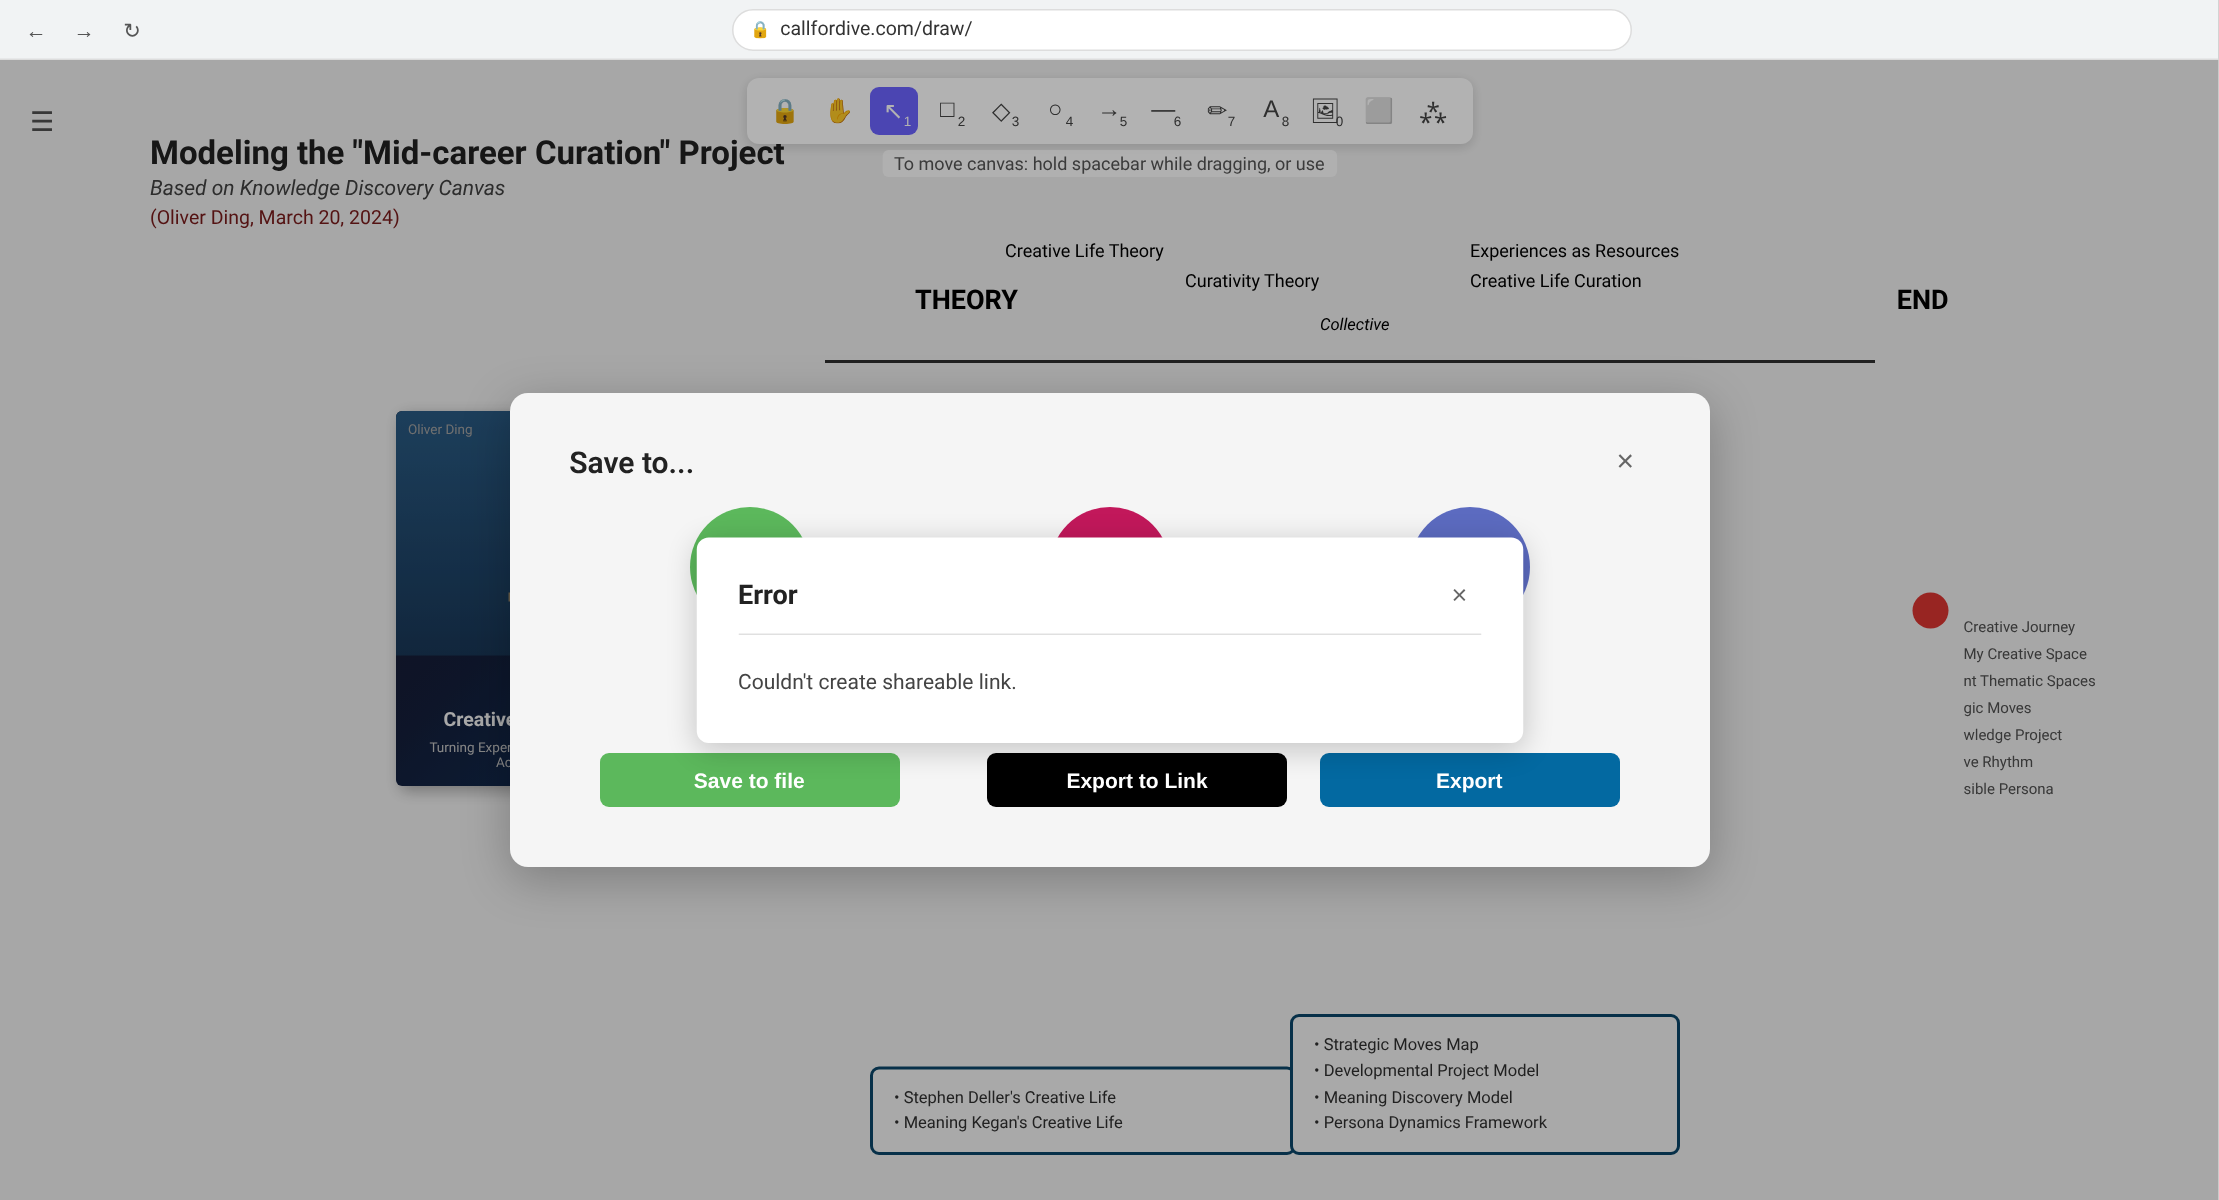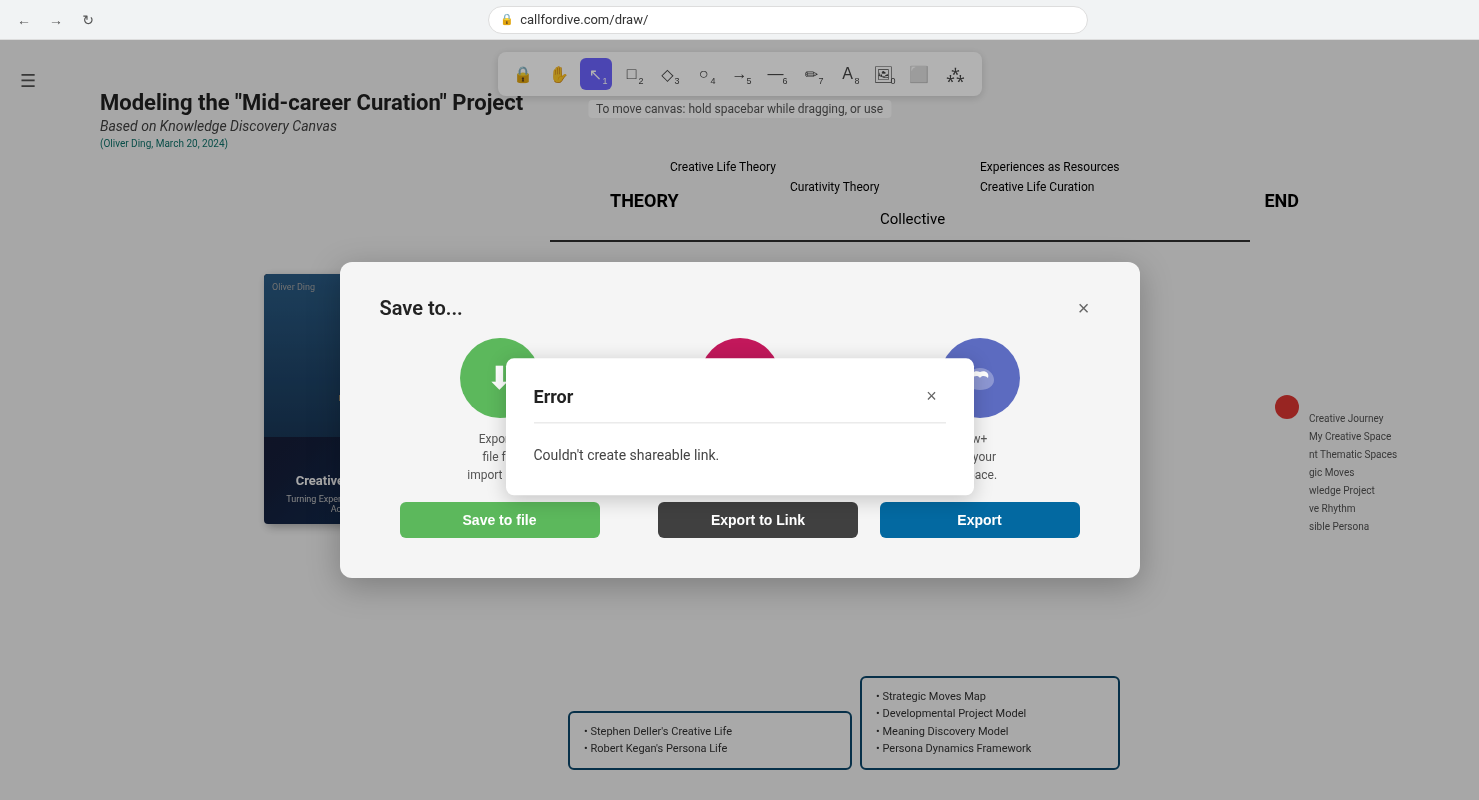--- a/index.html
+++ b/index.html
@@ -133,22 +133,22 @@
       top: 78px;
       left: 100px;
       font-size: 14px;
       color: #444;
       font-style: italic;
     }
     .canvas-author {
       position: absolute;
       top: 98px;
       left: 100px;
-      font-size: 10px;
-      color: #0f766e;
+      font-size: 13px;
+      color: #7f1d1d;
     }
 
     
     .book-cover {
       position: absolute;
       top: 234px;
       left: 264px;
       width: 190px;
       height: 250px;
       background: linear-gradient(135deg, #1a1a2e 0%, #16213e 50%, #0f3460 100%);
@@ -313,32 +313,32 @@
       padding: 10px 24px;
       border: none;
       border-radius: 6px;
       font-size: 14px;
       font-weight: 600;
       cursor: pointer;
       color: white;
       width: 100%;
     }
     .save-option-btn.green { background: #5cb85c; }
-    .save-option-btn.pink { background: #404040; margin-left: 37px; }
+    .save-option-btn.pink { background: #000000; margin-left: 37px; }
     .save-option-btn.purple { background: #0369a1; }
 
     
     .error-modal {
       position: absolute;
       top: 50%;
       left: 50%;
       transform: translate(-50%, -45%);
       background: white;
       border-radius: 8px;
-      width: 468px;
+      width: 551px;
       padding: 24px 28px;
       z-index: 200;
       box-shadow: 0 4px 20px rgba(0,0,0,0.2);
     }
     .error-modal-header {
       display: flex;
       justify-content: space-between;
       align-items: center;
       margin-bottom: 12px;
     }
@@ -451,21 +451,21 @@
         <div class="book-subtitle">Turning Experiences into Meaningful Achievements</div>
       </div>
     </div>
 
     <div style="position:absolute;top:120px;left:490px;right:160px;">
 
       <div style="position:absolute;top:30px;left:120px;font-size:18px;font-weight:bold;">THEORY</div>
 
       <div style="position:absolute;top:30px;right:20px;font-size:18px;font-weight:bold;">END</div>
 
-      <div style="position:absolute;top:50px;left:390px;font-size:15px;">Collective</div>
+      <div style="position:absolute;top:50px;left:390px;font-size:11px;font-style:italic;">Collective</div>
 
       <div style="position:absolute;top:0px;left:180px;font-size:12px;">Creative Life Theory</div>
       <div style="position:absolute;top:20px;left:300px;font-size:12px;">Curativity Theory</div>
       <div style="position:absolute;top:0px;left:490px;font-size:12px;">Experiences as Resources</div>
       <div style="position:absolute;top:20px;left:490px;font-size:12px;">Creative Life Curation</div>
 
       <div style="position:absolute;top:80px;left:60px;width:700px;height:2px;background:#333;"></div>
     </div>
 
     <div class="red-dot"></div>
@@ -473,23 +473,23 @@
     <div class="sidebar-list">
       <div style="font-size:10px;color:#555;">Creative Journey</div>
       <div style="font-size:10px;color:#555;">My Creative Space</div>
       <div style="font-size:10px;color:#555;">nt Thematic Spaces</div>
       <div style="font-size:10px;color:#555;">gic Moves</div>
       <div style="font-size:10px;color:#555;">wledge Project</div>
       <div style="font-size:10px;color:#555;">ve Rhythm</div>
       <div style="font-size:10px;color:#555;">sible Persona</div>
     </div>
 
-    <div class="bottom-box" style="left:568px;width:284px;">
+    <div class="bottom-box" style="left:580px;width:284px;">
       <div>• Stephen Deller's Creative Life</div>
-      <div>• Robert Kegan's Persona Life</div>
+      <div>• Meaning Kegan's Creative Life</div>
     </div>
 
     <div class="bottom-box" style="left:860px;width:260px;">
       <div>• Strategic Moves Map</div>
       <div>• Developmental Project Model</div>
       <div>• Meaning Discovery Model</div>
       <div>• Persona Dynamics Framework</div>
     </div>
 
   </div>

